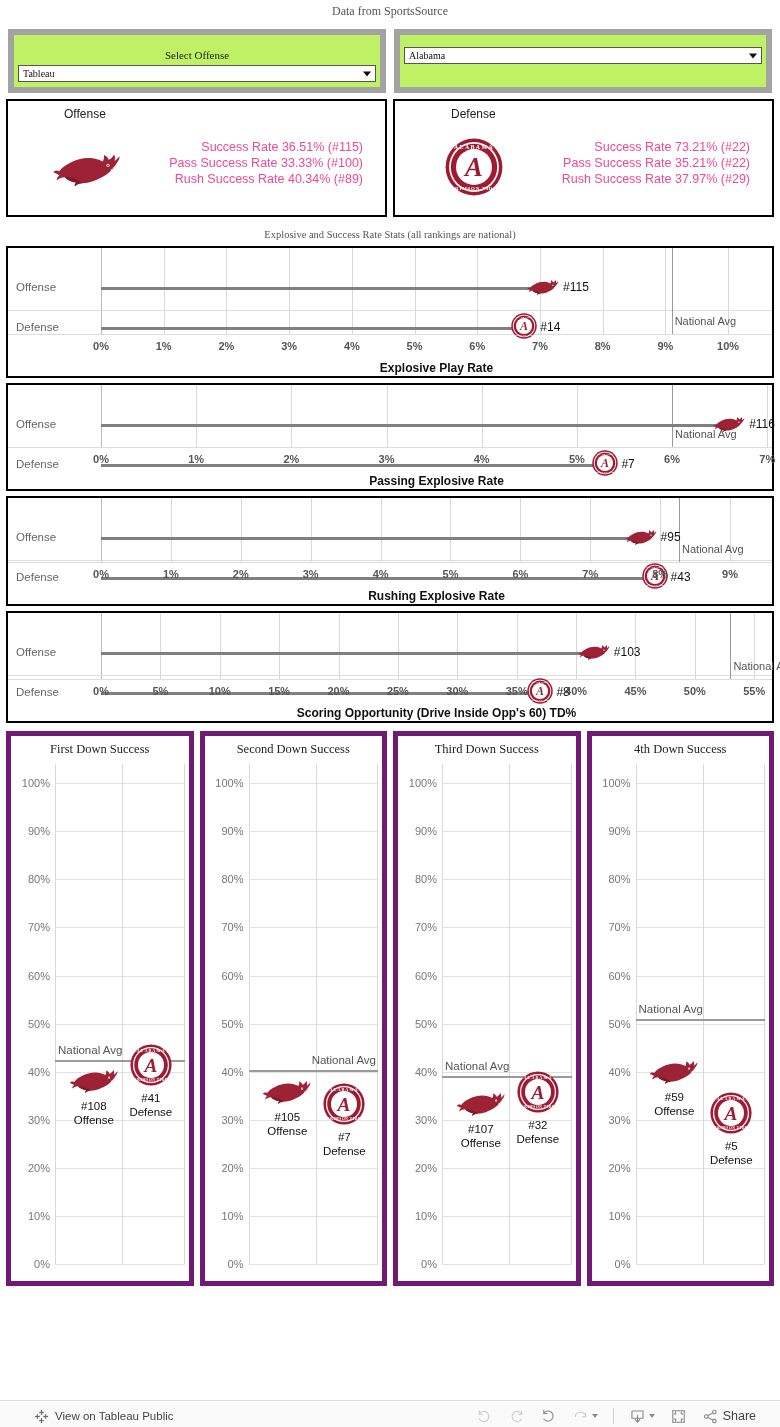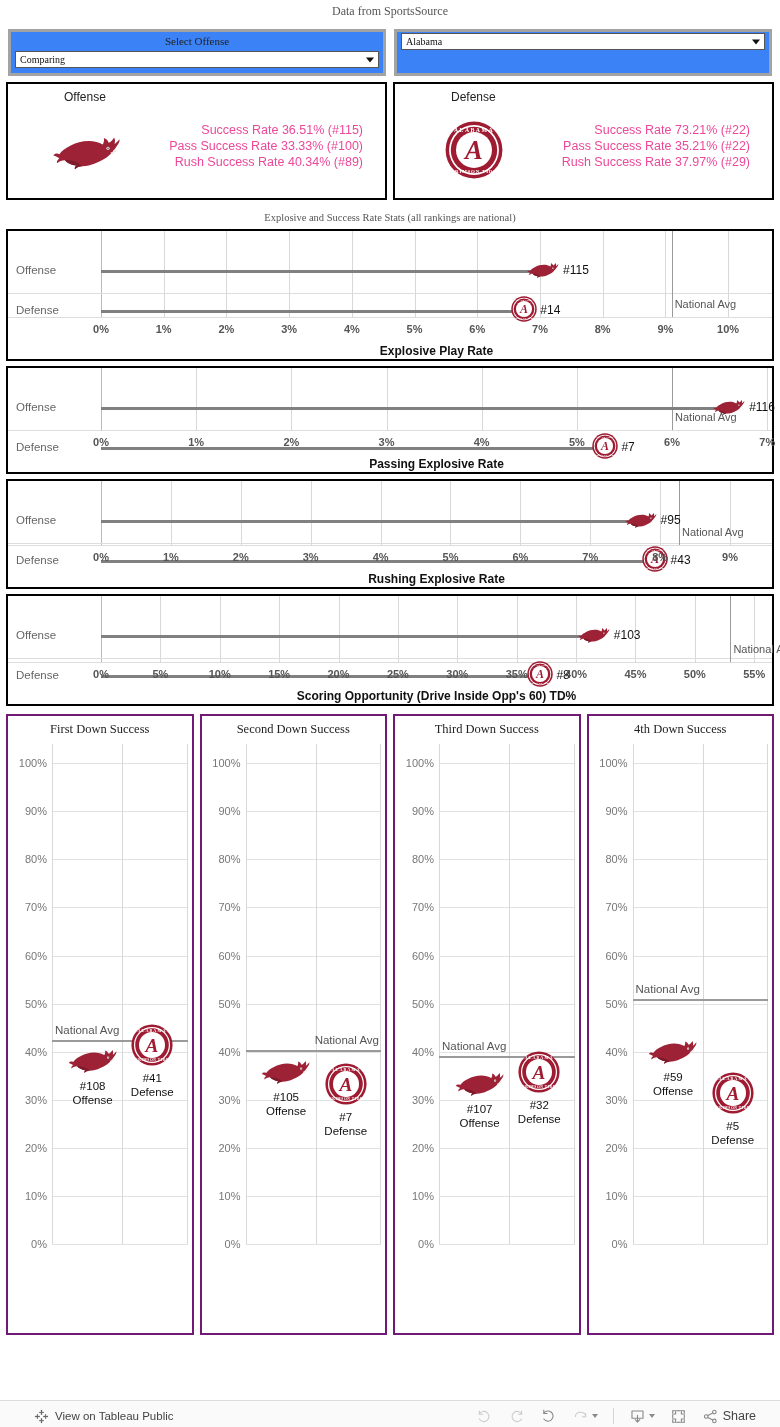--- a/index.html
+++ b/index.html
@@ -24,21 +24,21 @@
   .subtitle {
     text-align:center;
     font-family:"Liberation Serif", serif;
     font-size: 12px;
     color:#555;
     margin-top:4px;
   }
 
   
   .filters { display:flex; gap:8px; padding: 10px 8px 0 8px; }
-  .filter { flex:1; border:3px solid #a3a3a3; background:#3b82f6; padding:1px 4px 5px 4px;}
+  .filter { flex:1; border:6px solid #a3a3a3; background:#bef264; padding:12px 4px 5px 4px;}
   .filter-label {
     text-align:center;
     font-family:"Liberation Serif", serif;
     font-size:11px;
     color:#222;
     padding: 2px 0 4px 0;
   }
   .filter-select {
     position:relative;
     border:1px solid #555;
@@ -114,22 +114,22 @@
   }
   .axis-title {
     position:absolute; width:100%; text-align:center;
     font-size:12px; font-weight:bold; color:#111;
   }
   .axis-title-inner { display:inline-block; padding-left:93px; }
 
   
   .downs { display:flex; gap:6px; padding: 3px 6px 0 6px; }
   .down-panel {
-    flex:1; border:2px solid #701a75; background:#fff;
-    height:621px; position:relative;
+    flex:1; border:5px solid #701a75; background:#fff;
+    height:555px; position:relative;
   }
   .down-title {
     position:absolute; top:6px; left:0; right:0; text-align:center;
     font-family:"Liberation Serif", serif; font-size:12.5px; color:#222;
   }
   .down-plot { position:absolute; left:44px; right:4px; top:28px; bottom:10px; }
   .ytick {
     position:absolute; right:100%; margin-right:5px;
     font-size:11px; color:#777; transform:translateY(-50%); white-space:nowrap;
   }
@@ -164,21 +164,21 @@
 <body>
 
 <div class="dashboard">
 
   <div class="subtitle">Data from SportsSource</div>
 
   <div class="filters">
     <div class="filter">
       <div class="filter-label">Select Offense</div>
       <div class="filter-select">
-        <span>Comparing</span>
+        <span>Tableau</span>
         <i class="caret"></i>
       </div>
     </div>
     <div class="filter">
       <div class="filter-select">
         <span>Alabama</span>
         <i class="caret"></i>
       </div>
     </div>
   </div>

